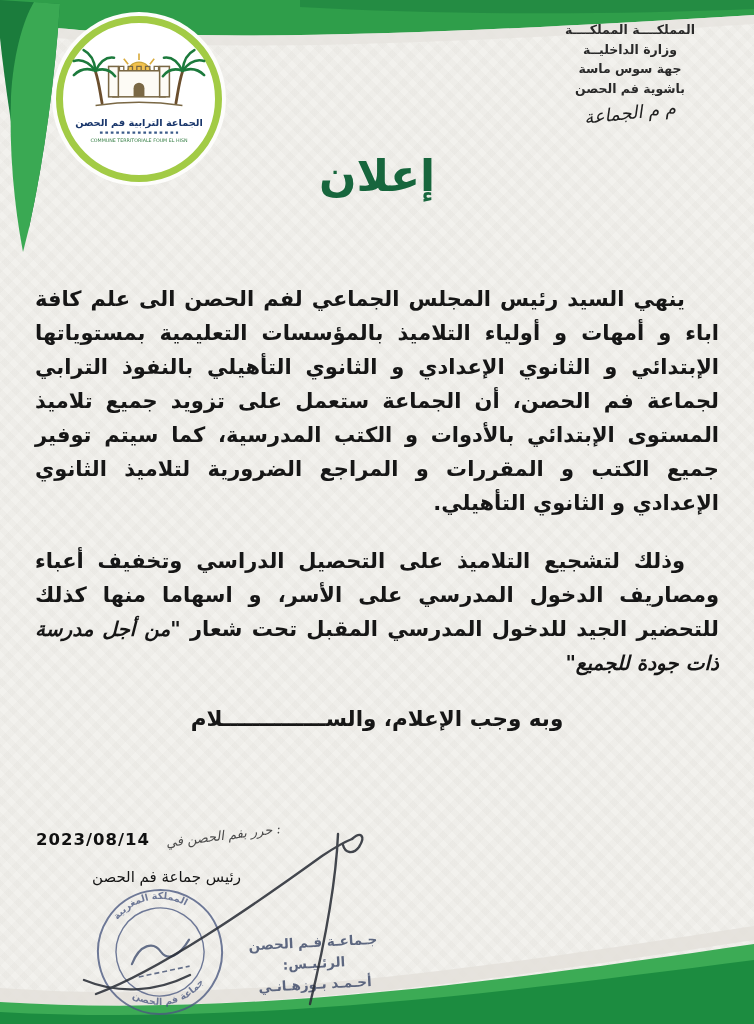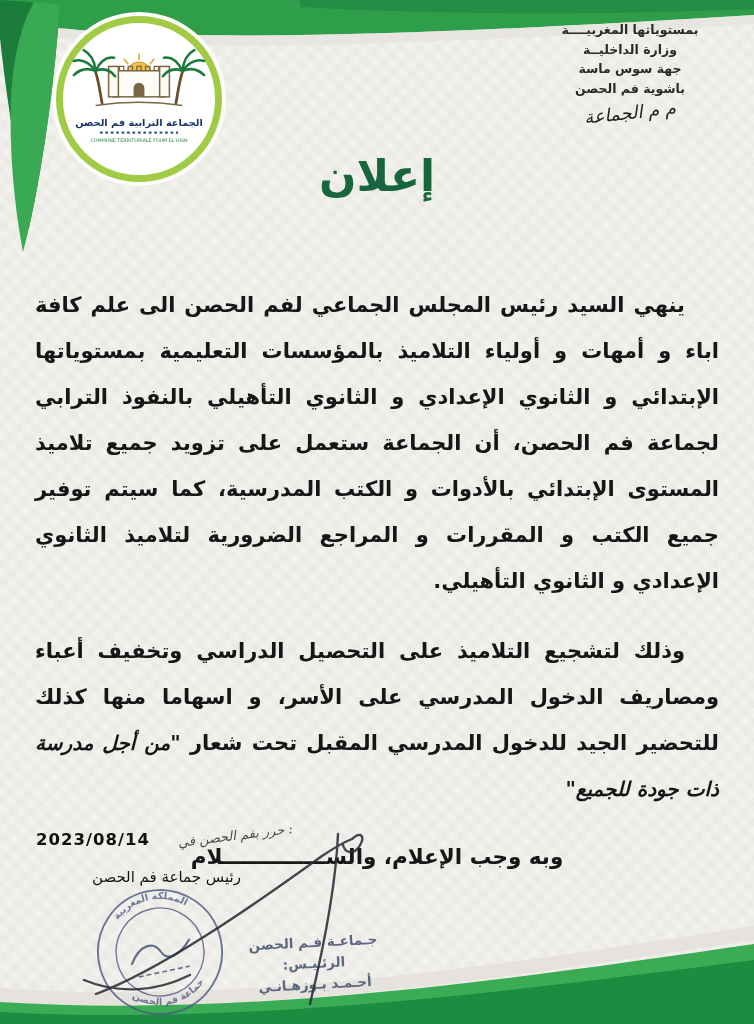--- a/index.html
+++ b/index.html
@@ -40,33 +40,33 @@
   .title{
     position:absolute;top:150px;left:0;right:0;z-index:3;
     text-align:center;font-size:44px;font-weight:800;color:#17663d;
     letter-spacing:1px;
   }
 
   
   .body{
     position:absolute;top:282px;left:35px;right:35px;z-index:3;
     direction:rtl;text-align:justify;
-    font-size:21px;font-weight:700;line-height:46px;color:#161616;
+    font-size:21px;font-weight:700;line-height:34px;color:#161616;
   }
   .body p{margin:0;}
   .p1{text-indent:34px;margin-bottom:24px !important;}
   .p2{text-indent:34px;}
   .slogan{
     font-family:"DejaVu Serif", serif;font-style:italic;font-size:20px;
     letter-spacing:0.5px;
   }
   .closing{text-align:center;margin-top:22px !important;font-size:21.5px;}
 
   
-  .date-row{position:absolute;left:36px;top:830px;z-index:4;display:flex;align-items:center;gap:28px;direction:ltr;}
+  .date-row{position:absolute;left:36px;top:830px;z-index:4;display:flex;align-items:center;gap:16px;direction:ltr;}
   .date-value{font-size:16.5px;font-weight:700;letter-spacing:1px;color:#101010;}
   .date-label{
     font-family:"DejaVu Serif", serif;font-style:italic;font-size:13px;color:#4a4a4a;
     transform:rotate(-7deg) translateY(-4px);white-space:nowrap;
   }
   .signer-title{position:absolute;left:92px;top:868px;z-index:4;font-size:15px;font-weight:400;color:#141414;}
 
   .stamp-caption{
     position:absolute;left:224px;top:932px;width:180px;z-index:4;
     direction:rtl;text-align:center;transform:rotate(-3deg);
@@ -132,21 +132,21 @@
       </g>
       <path d="M30,76 Q70,70 110,76" fill="none" stroke="#7a6845" stroke-width="1.4"></path>
 
       <text x="70" y="95" font-size="9" font-weight="bold" text-anchor="middle" fill="#19366b">الجماعة الترابية فم الحصن</text>
       <line x1="34" y1="101" x2="106" y2="101" stroke="#3b5b8a" stroke-width="2" stroke-dasharray="2.5 2.5"></line>
       <text x="70" y="110" font-size="4.4" text-anchor="middle" fill="#2f7a3f">COMMUNE TERRITORIALE FOUM EL HISN</text>
     </svg>
   </div>
 
   <div class="admin">
-    <span class="admin-line">بمستوياتها المغربيــــة</span>
+    <span class="admin-line">المملكــــة المملكــــة</span>
     <span class="admin-line">وزارة الداخليــة</span>
     <span class="admin-line">جهة سوس ماسة</span>
     <span class="admin-line">باشوية فم الحصن</span>
     <span class="admin-line hand">م م الجماعة</span>
   </div>
 
   <div class="title">إعلان</div>
 
   <div class="body">
     <p class="p1">ينهي السيد رئيس المجلس الجماعي لفم الحصن الى علم كافة اباء و أمهات و أولياء التلاميذ بالمؤسسات التعليمية بمستوياتها الإبتدائي و الثانوي الإعدادي و الثانوي التأهيلي بالنفوذ الترابي لجماعة فم الحصن، أن الجماعة ستعمل على تزويد جميع تلاميذ المستوى الإبتدائي بالأدوات و الكتب المدرسية، كما سيتم توفير جميع الكتب و المقررات و المراجع الضرورية لتلاميذ الثانوي الإعدادي و الثانوي التأهيلي.</p>

